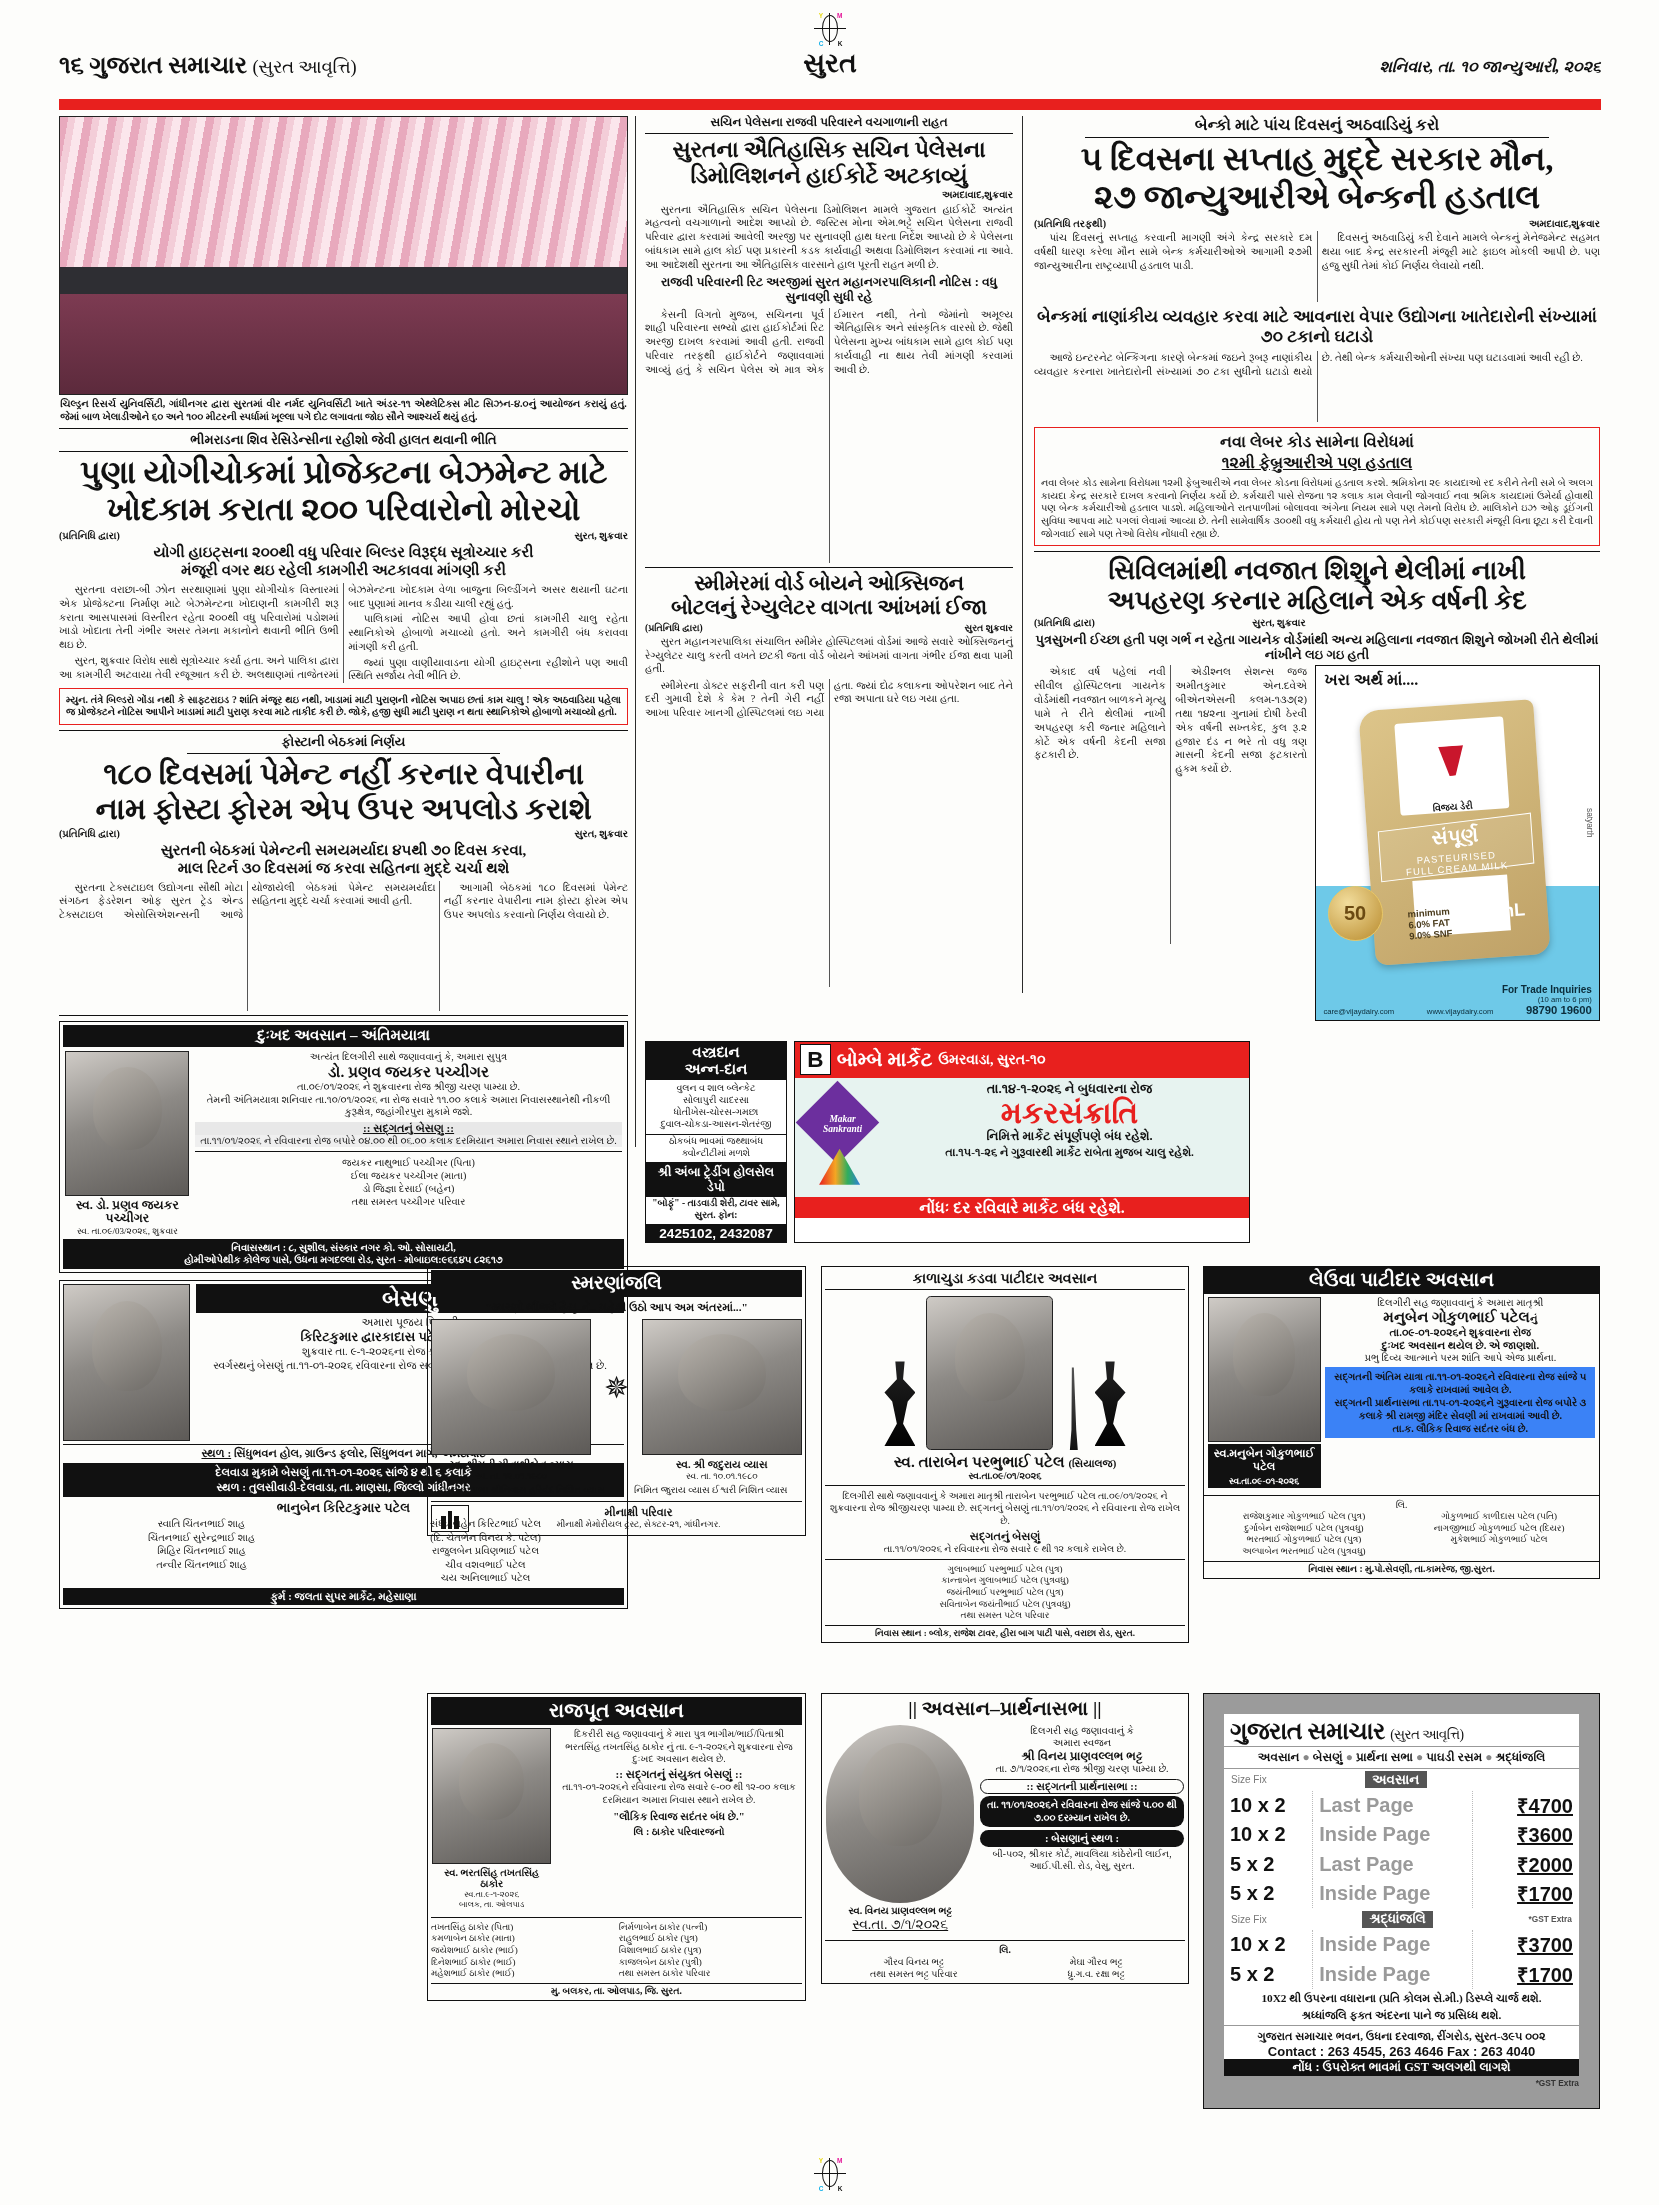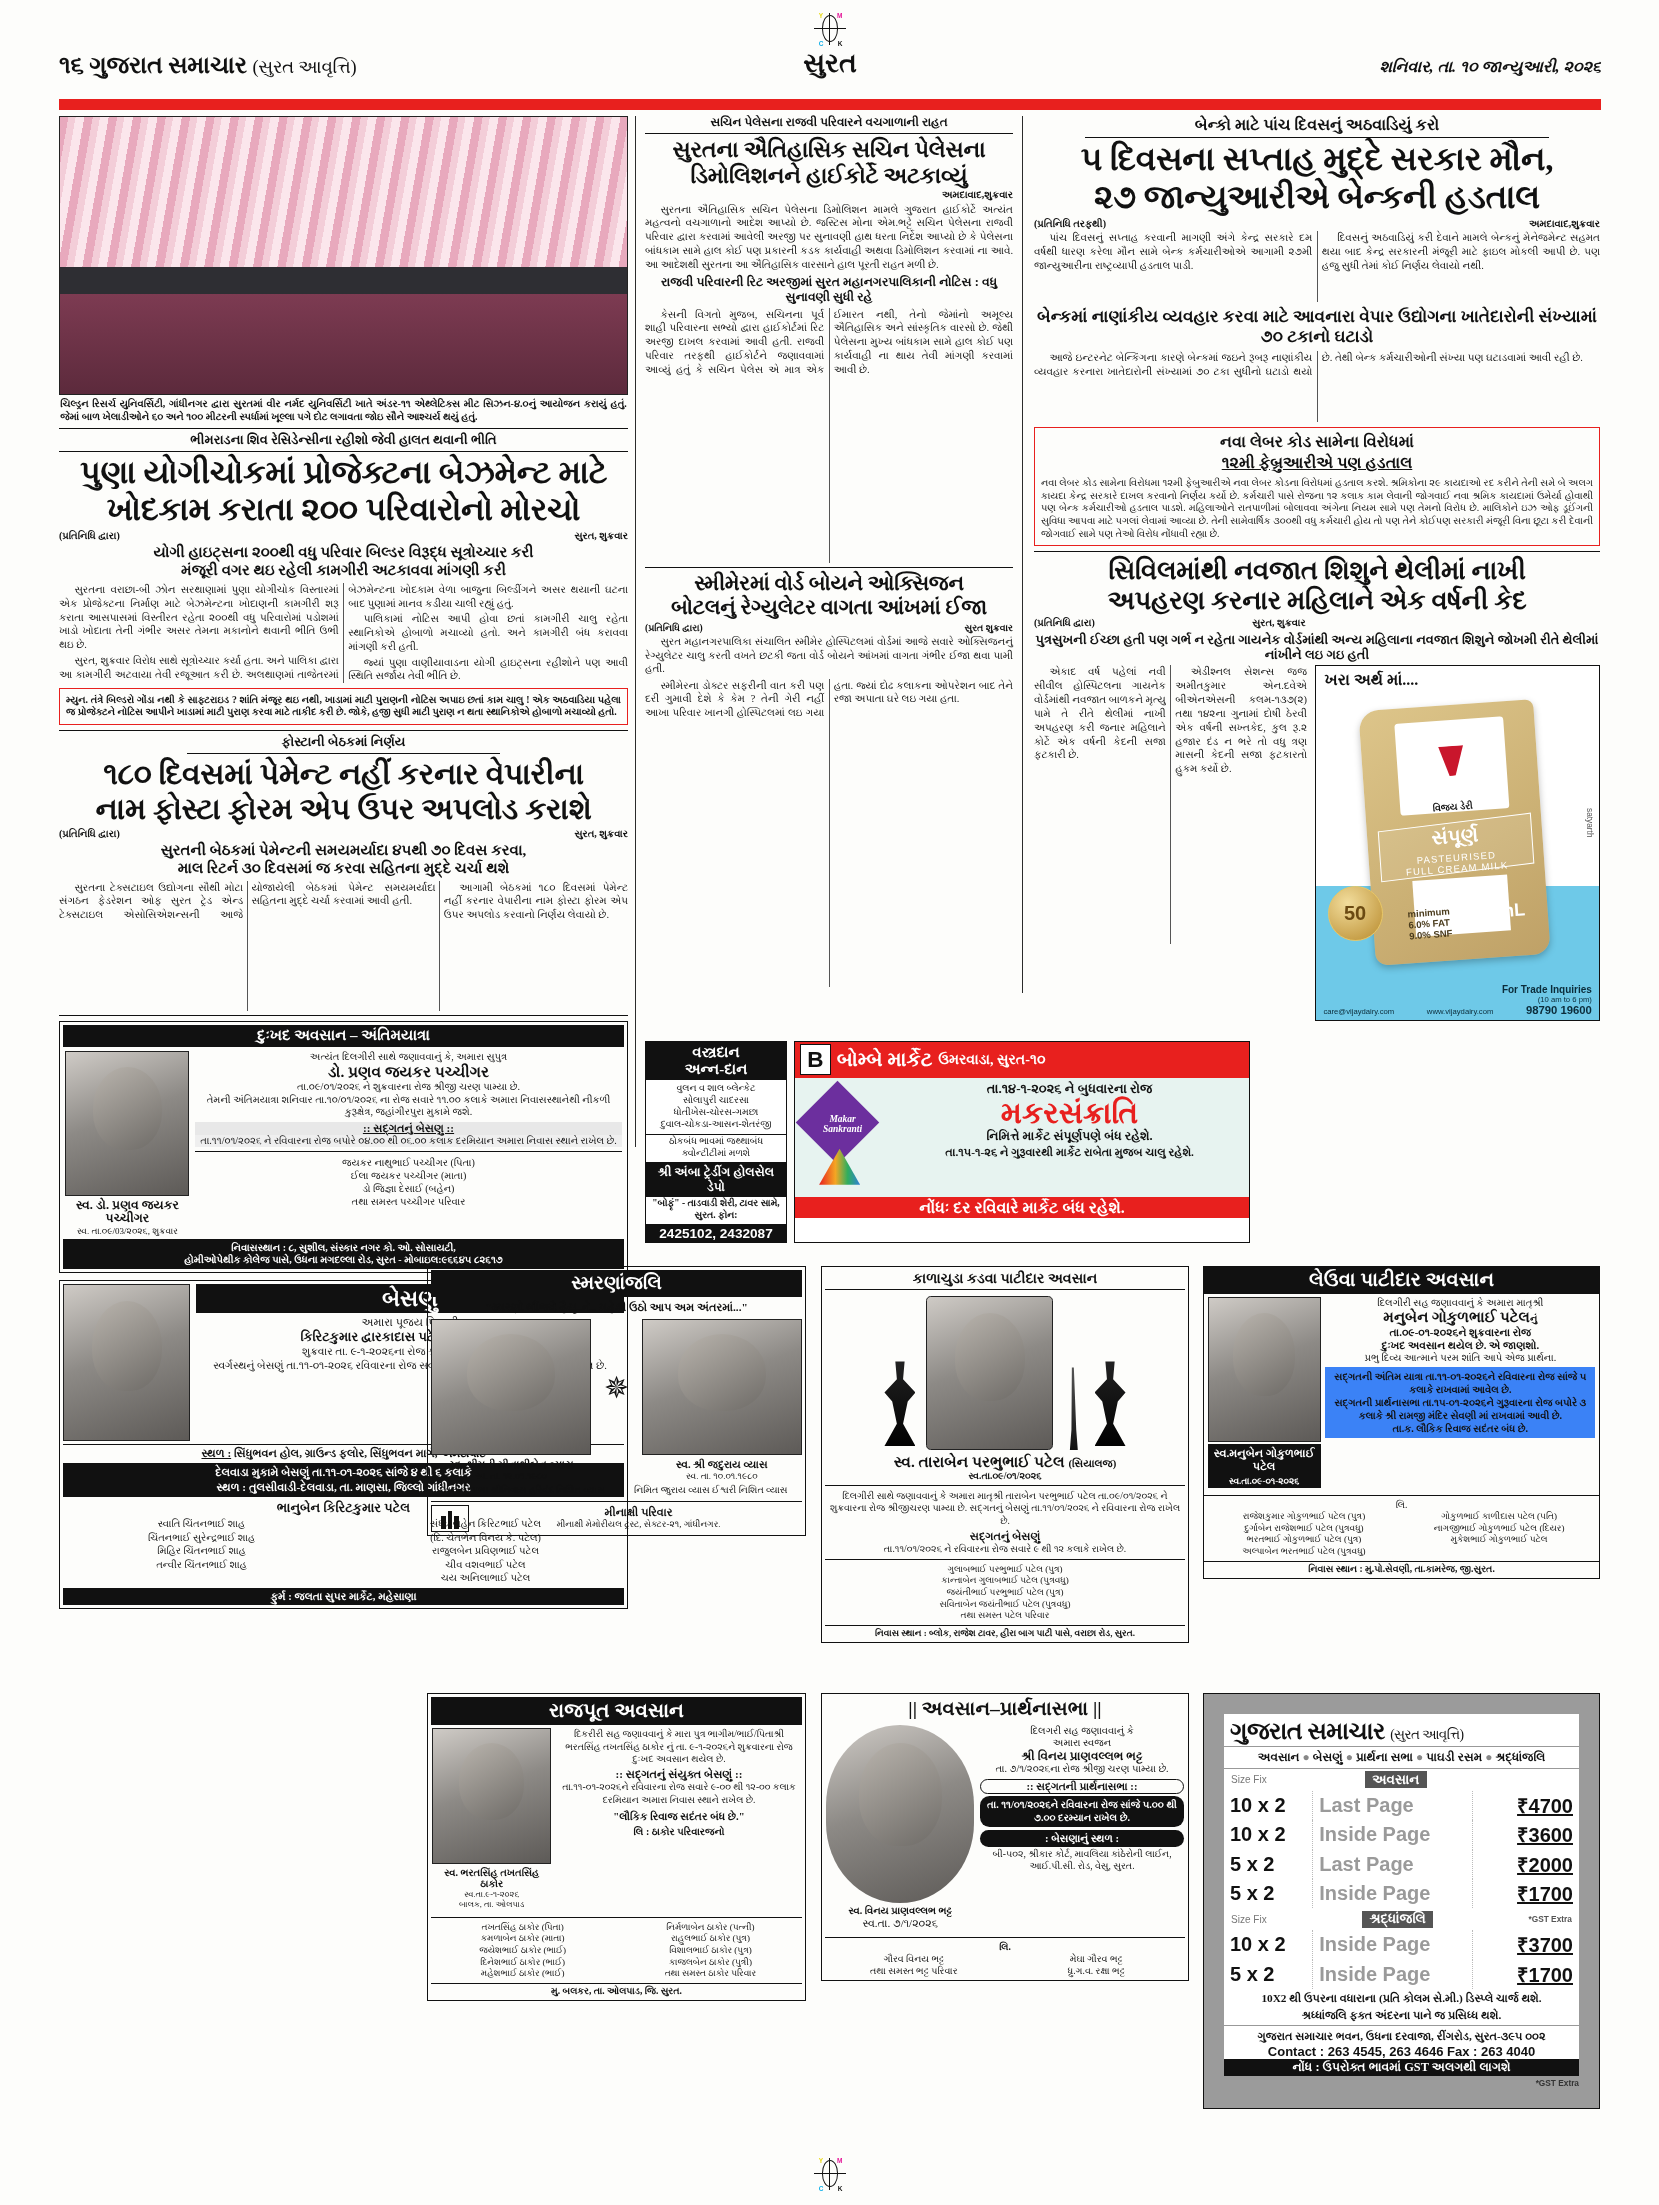--- a/index.html
+++ b/index.html
@@ -567,21 +567,21 @@
         </div>
         <div style="flex:1;">
           <div class="center" style="font-size:9.5px;line-height:1.3;">દિકરીરી સહ જણાવવાનું કે મારા પુત્ર ભાગીમ/ભાઈ/પિતાશ્રી ભરતસિંહ તખતસિંહ ઠાકોર નું તા. ૯-૧-૨૦૨૬ને શુક્રવારના રોજ દુઃખદ અવસાન થયેલ છે.</div>
           <div class="center bold" style="font-size:11.3px;margin-top:3px;">:: સદ્ગતનું સંયુક્ત બેસણું ::</div>
           <div class="center" style="font-size:9.5px;line-height:1.3;">તા.૧૧-૦૧-૨૦૨૬ને રવિવારના રોજ સવારે ૯-૦૦ થી ૧૨-૦૦ કલાક દરમિયાન અમારા નિવાસ સ્થાને રાખેલ છે.</div>
           <div class="center bold" style="font-size:10.7px;margin-top:3.6px;">"લૌકિક રિવાજ સદંતર બંધ છે."</div>
           <div class="center bold" style="font-size:10px;margin-top:3.6px;">લિ : ઠાકોર પરિવારજનો</div>
         </div>
       </div>
       <div class="hr-thin"></div>
-      <div style="display:flex;gap:4.7px;font-size:9px;line-height:1.3;text-align:center;">
+      <div style="display:flex;gap:4.7px;font-size:9px;line-height:1.3;text-align:left;">
         <div style="flex:1;">
           <div>તખતસિંહ ઠાકોર (પિતા)</div>
           <div>કમળાબેન ઠાકોર (માતા)</div>
           <div>જયેશભાઈ ઠાકોર (ભાઈ)</div>
           <div>દિનેશભાઈ ઠાકોર (ભાઈ)</div>
           <div>મહેશભાઈ ઠાકોર (ભાઈ)</div>
         </div>
         <div style="flex:1;">
           <div>નિર્મળાબેન ઠાકોર (પત્ની)</div>
           <div>રાહુલભાઈ ઠાકોર (પુત્ર)</div>
@@ -592,21 +592,21 @@
       </div>
       <div class="center bold" style="font-size:9.5px;border-top:0.6px solid #111;margin-top:3px;padding-top:2.4px;">મુ. બલકર, તા. ઓલપાડ, જિ. સુરત.</div>
     </div>
 
     <div class="obit-frame" style="position:absolute;left:762px;top:1577px;width:368px;">
       <div class="center bold" style="font-size:19.6px;padding:1.2px;">|| અવસાન–પ્રાર્થનાસભા ||</div>
       <div style="display:flex;gap:6px;padding:3.6px 1.2px;">
         <div style="width:148px;">
           <div class="portrait" style="height:178px;border-radius:50%/45%;"></div>
           <div class="center bold" style="font-size:10px;line-height:1.15;margin-top:2.4px;">સ્વ. વિનય પ્રાણવલ્લભ ભટ્ટ</div>
-          <div class="center" style="font-size:11px;">સ્વ.તા. ૭/૧/૨૦૨૬</div>
+          <div class="center" style="font-size:14px;text-decoration:underline;">સ્વ.તા. ૭/૧/૨૦૨૬</div>
         </div>
         <div style="flex:1;text-align:center;">
           <div style="font-size:10px;">દિલગરી સહ જણાવવાનું કે</div>
           <div style="font-size:10px;">અમારા સ્વજન</div>
           <div class="bold" style="font-size:12px;line-height:1.2;">શ્રી વિનય પ્રાણવલ્લભ ભટ્ટ</div>
           <div style="font-size:10px;line-height:1.25;">તા. ૭/૧/૨૦૨૬ના રોજ શ્રીજી ચરણ પામ્યા છે.</div>
           <div class="bold" style="font-size:10.7px;border:1.2px solid #111;border-radius:10.7px;margin-top:3px;">:: સદ્ગતની પ્રાર્થનાસભા ::</div>
           <div class="blkhdr" style="font-size:10px;padding:3px;border-radius:9.5px;margin-top:2.4px;line-height:1.25;">તા. ૧૧/૦૧/૨૦૨૬ને રવિવારના રોજ સાંજે ૫.૦૦ થી ૭.૦૦ દરમ્યાન રાખેલ છે.</div>
           <div class="blkhdr" style="font-size:10.7px;padding:1.8px;border-radius:9.5px;margin-top:3px;">: બેસણાનું સ્થળ :</div>
           <div style="font-size:9.5px;line-height:1.25;margin-top:1.8px;">બી-૫૦૨, શ્રીકાર કોર્ટ, માવલિયા કાંઠેરોની લાઈન, આઈ.પી.સી. રોડ, વેસુ, સુરત.</div>

